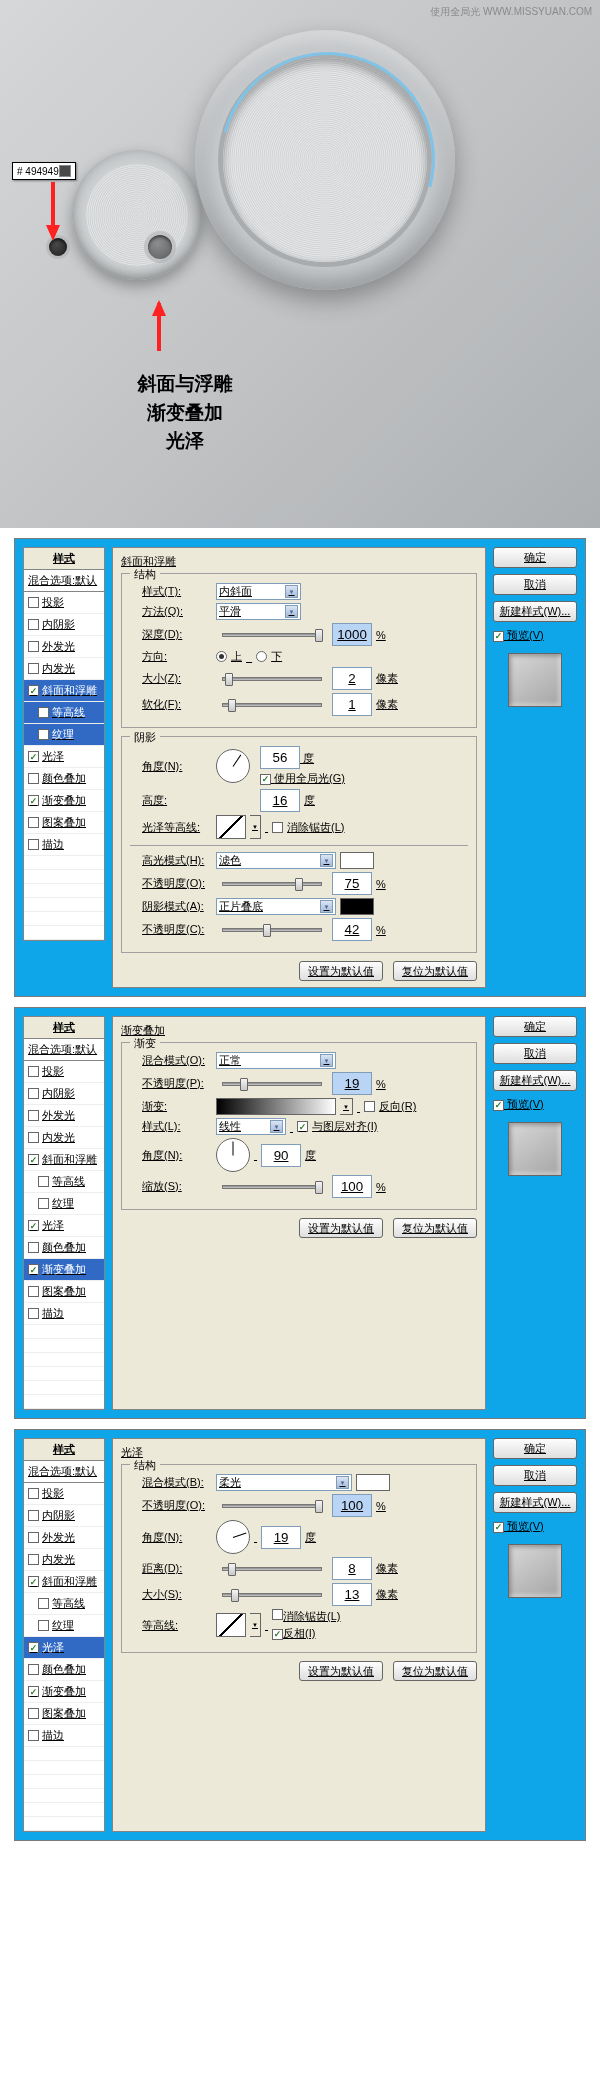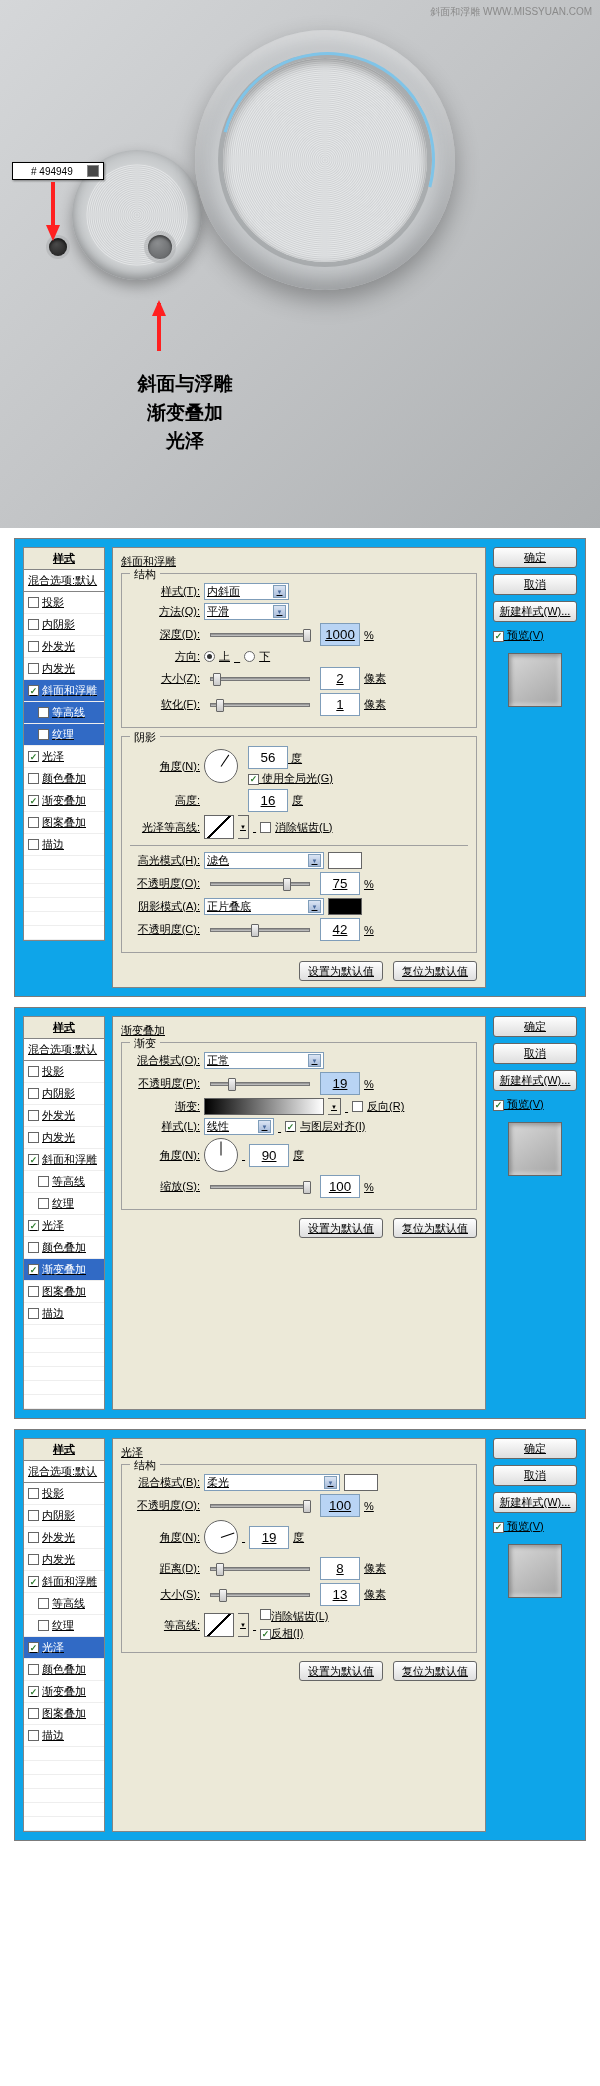--- a/index.html
+++ b/index.html
@@ -8,21 +8,21 @@
 
 .hero { position: relative; height: 528px; background: linear-gradient(135deg, #d5d7d9 0%, #c2c4c6 50%, #adb0b2 100%); }
 .watermark { position: absolute; top: 5px; right: 8px; color: #8a8a8a; font-size: 10px; font-family: Arial; }
 .knob-main { position: absolute; left: 195px; top: 30px; width: 260px; height: 260px; border-radius: 50%; background: radial-gradient(circle at center, #f0f2f3 0%, #d8dadb 40%, #babdc0 70%, #a0a3a6 100%); box-shadow: inset 0 -8px 20px rgba(0,0,0,.2), inset 0 8px 15px rgba(255,255,255,.6), 0 10px 25px rgba(0,0,0,.3); }
 .knob-main::before { content:""; position:absolute; left:28px; top:28px; right:28px; bottom:28px; border-radius:50%; background: repeating-radial-gradient(circle, #e6e8e9, #d0d2d4 1px, #e6e8e9 2px); box-shadow: inset 0 4px 10px rgba(0,0,0,.3), 0 0 0 5px rgba(140,143,146,.5); }
 .knob-arc { position:absolute; left:220px; top:52px; width:215px; height:215px; border:3px solid transparent; border-top-color:#7fc4e8; border-right-color:#7fc4e8; border-radius:50%; transform:rotate(-30deg); }
 .knob-dot-main { position:absolute; left:148px; top:235px; width:24px; height:24px; border-radius:50%; background: radial-gradient(circle at 40% 35%, #8b8d8f, #5d5f61); box-shadow: inset 0 2px 3px rgba(0,0,0,.5), 0 0 0 4px rgba(170,172,174,.5); }
 .knob-small { position:absolute; left:72px; top:150px; width:130px; height:130px; border-radius:50%; background: radial-gradient(circle, #e8eaeb 30%, #bfc2c4 70%, #9da0a3 100%); box-shadow: inset 0 -4px 10px rgba(0,0,0,.25), 0 6px 14px rgba(0,0,0,.3); overflow:hidden; }
 .knob-small::before { content:""; position:absolute; left:14px; top:14px; right:14px; bottom:14px; border-radius:50%; background: repeating-radial-gradient(circle, #e4e6e7, #cdcfd1 1px, #e4e6e7 2px); }
 .knob-dot-small { position:absolute; left:49px; top:238px; width:18px; height:18px; border-radius:50%; background: radial-gradient(circle at 40% 35%, #4a4a4a, #1e1e1e); box-shadow: inset 0 2px 3px rgba(0,0,0,.6), 0 0 0 3px rgba(170,172,174,.5); }
-.color-tag { position:absolute; left:12px; top:162px; background:#fff; border:1px solid #000; padding:2px 4px; font-size:10px; box-shadow:1px 1px 2px rgba(0,0,0,.4); display:flex; align-items:center; gap:14px; font-family:Arial; }
+.color-tag { position:absolute; left:12px; top:162px; background:#fff; border:1px solid #000; padding:2px 4px; font-size:10px; box-shadow:1px 1px 2px rgba(0,0,0,.4); display:flex; align-items:center; gap:0; font-family:Arial; }
 .color-chip { width:12px; height:12px; background:#494949; border:1px solid #888; }
 .arrow-red { position:absolute; width:0; height:0; border-left:7px solid transparent; border-right:7px solid transparent; border-top:16px solid #ff2020; }
 .arrow-stem { position:absolute; width:4px; background:#ff2020; }
 .hero-labels { position:absolute; left:120px; top:370px; font-size:19px; line-height:1.5; font-weight:bold; color:#000; text-align:center; width:130px; }
 
 
 .panel { background:#0ea5e9; border:1px solid #7b7b7b; margin:10px 14px; padding:8px; display:flex; gap:7px;text-decoration:underline; }
 .styles-col { width:82px; }
 .styles-box { border:1px solid #848484; background:#fff; }
 .styles-hdr { background:#ece9d8; text-align:center; padding:3px; border-bottom:1px solid #848484; font-weight:bold; }
@@ -32,21 +32,21 @@
 .chk { width:11px; height:11px; border:1px solid #666; display:inline-flex; align-items:center; justify-content:center; font-size:9px; background:#fff; color:#000; flex-shrink:0; }
 .chk.on::before { content:"✓"; color:#2c7a2c; font-weight:bold; }
 .style-row.selected .chk.on::before { color:#2c7a2c; }
 .style-blank { height:14px; border-bottom:1px solid #eee; }
 .blend-top { padding:3px 4px; border-bottom:1px solid #848484; white-space:nowrap; }
 .main-col { flex:1; border:1px solid #848484; background:#ece9d8; padding:6px 8px; min-height:340px; }
 .section-title { margin-bottom:4px; }
 .fieldset { border:1px solid #a0a0a0; padding:6px 8px 8px; margin-bottom:8px; position:relative; }
 .fieldset-label { position:absolute; top:-7px; left:8px; background:#ece9d8; padding:0 4px; font-size:11px; }
 .form-row { display:flex; align-items:center; margin:3px 0; gap:4px; }
-.form-label { width:70px; text-align:right; }
+.form-label { width:70px; text-align:left;margin-left:12px; }
 .select { border:1px solid #7f9db9; background:#fff; padding:1px 2px; display:inline-flex; align-items:center; justify-content:space-between; height:17px; }
 .select-arrow { width:13px; height:13px; background:linear-gradient(#dbe5f4,#a6bad9); border:1px solid #7f9db9; display:flex; align-items:center; justify-content:center; font-size:6px; color:#4a6a9c; margin-left:2px; }
 .slider { flex:1; max-width:100px; height:4px; background:linear-gradient(#888,#ccc); border:1px solid #777; position:relative; margin:0 6px; }
 .slider-thumb { position:absolute; top:-5px; width:8px; height:13px; background:linear-gradient(#f5f5f5,#c8c8c8); border:1px solid #666; border-radius:1px; }
 .num-input { width:40px; height:23px; border:1px solid #7f9db9; background:#fff; text-align:center; }
 .num-input.highlight { background:#b9d4f4; }
 .radio { width:11px; height:11px; border:1px solid #666; border-radius:50%; display:inline-flex; align-items:center; justify-content:center; background:#fff; }
 .radio.on::before { content:""; width:5px; height:5px; border-radius:50%; background:#333; }
 .angle-dial { width:34px; height:34px; border:1px solid #666; border-radius:50%; background:#fff; position:relative; display:inline-block; }
 .angle-dial::before { content:""; position:absolute; left:50%; top:50%; width:14px; height:1px; background:#000; transform-origin:left; }
@@ -62,21 +62,21 @@
 .btn { border:1px solid #666; background:linear-gradient(#fefefe,#dedede); padding:2px 8px; border-radius:3px; cursor:pointer; height:20px; display:inline-flex; align-items:center; }
 .btn-row { display:flex; gap:10px; justify-content:flex-end; margin-top:6px; }
 .right-col { width:84px; display:flex; flex-direction:column; gap:6px; }
 .btn-wide { border:1px solid #666; background:linear-gradient(#fefefe,#dedede); padding:2px; border-radius:3px; text-align:center; cursor:pointer; }
 .preview-box { width:54px; height:54px; background:linear-gradient(145deg,#d8d8d8,#a5a5a5); border:1px solid #666; box-shadow:inset 2px 2px 4px rgba(0,0,0,.3), inset -2px -2px 4px rgba(255,255,255,.5); margin:4px auto; }
 </style>
 </head>
 <body>
 
 <div class="hero">
-  <div class="watermark">斜面和浮雕 WWW.MISSYUAN.COM</div>
+  <div class="watermark">使用全局光 WWW.MISSYUAN.COM</div>
   <div class="knob-small"></div>
   <div class="knob-dot-small"></div>
   <div class="color-tag">
     <span></span>
     <span># 494949</span>
     <span class="color-chip"></span>
   </div>
   <div class="arrow-stem" style="left:51px;top:182px;height:45px"></div>
   <div class="arrow-red" style="left:46px;top:225px"></div>
   <div class="knob-main"></div>

